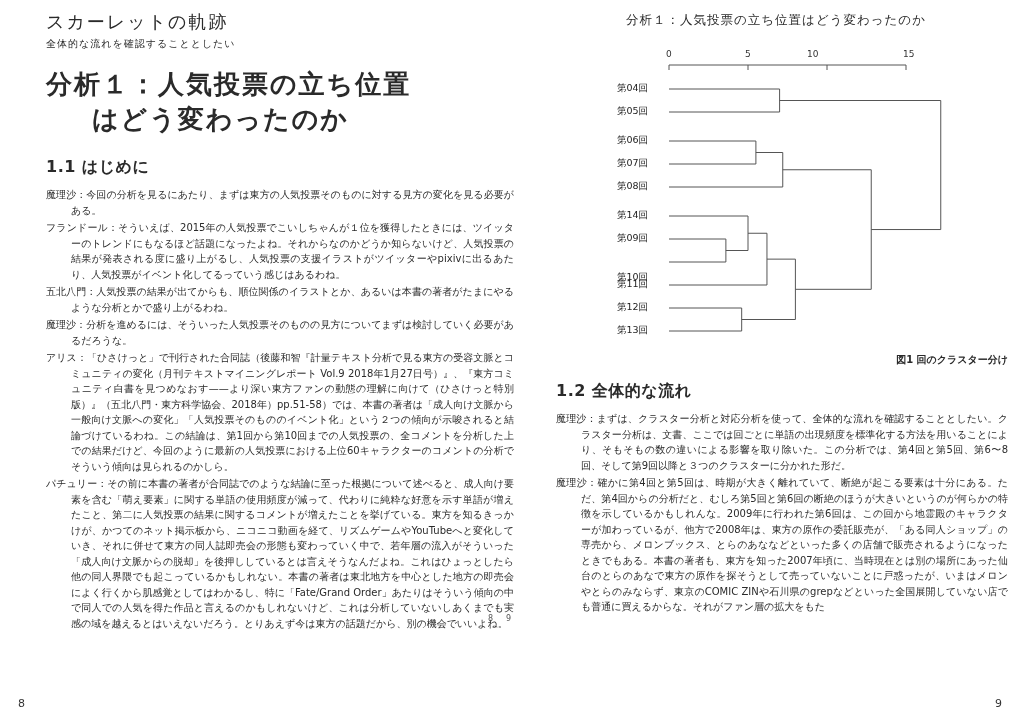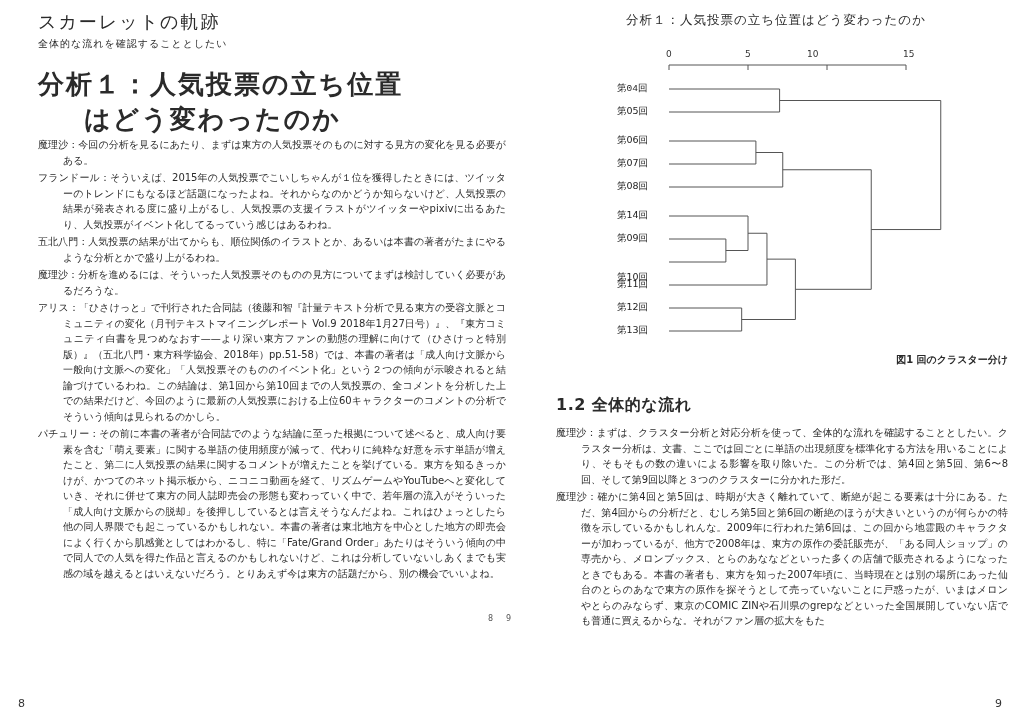--- a/index.html
+++ b/index.html
@@ -3,21 +3,21 @@
 <meta charset="utf-8">
 <style>
   * { margin:0; padding:0; box-sizing:border-box; }
   html,body { background:#e8e8e8; }
   body { font-family:"DejaVu Sans", sans-serif; color:#2a2a2a; }
   .spread {
     position:relative; width:1024px; height:727px; background:#ffffff;
     overflow:hidden; margin:0 auto;
   }
   .page { position:absolute; top:0; }
-  .page-left  { left:38px;  top:10px; width:468px; }
+  .page-left  { left:46px;  top:10px; width:468px; }
   .page-right { left:556px; top:12px; width:452px; }
 
   .series-title { font-size:18px; letter-spacing:2px; font-weight:500; }
   .series-subtitle { font-size:10px; letter-spacing:1px; margin-top:3px; }
 
   .main-title { margin-top:16px; font-size:26px; font-weight:600; line-height:1.35; letter-spacing:2px; }
   .main-title .t1 { display:block; }
   .main-title .t2 { display:block; padding-left:46px; }
 
   .section-heading { margin:20px 0 9px; font-size:16px; font-weight:600; letter-spacing:0.5px; }
@@ -32,21 +32,21 @@
 
   .running-header { font-size:12.5px; letter-spacing:1px; padding-left:70px; }
 
   .chart { position:relative; width:350px; height:302px; margin:16px auto 0; }
   .chart .tick { position:absolute; top:4px; font-size:9px; color:#333; }
   .chart .leaf { position:absolute; left:10px; font-size:9.5px; white-space:nowrap; color:#222; }
   #dendro-svg { position:absolute; left:56px; top:0; }
 
   .chart-caption { text-align:right; font-size:10px; font-weight:600; margin-top:6px; }
 
-  .page-right .section-heading { margin-top:28px; }
+  .page-right .section-heading { margin-top:14px; }
 
   .pageno { position:absolute; font-size:11px; color:#333; }
   .pageno-left  { left:18px; top:697px; }
   .pageno-right { left:995px; top:697px; }
   .gutterno { position:absolute; font-size:8px; color:#555; }
   .gutterno-left  { left:488px; top:614px; }
   .gutterno-right { left:506px; top:614px; }
 </style>
 </head>
 <body>
@@ -55,41 +55,44 @@
 
   <div class="page page-left">
     <div class="series-title">スカーレットの軌跡</div>
     <div class="series-subtitle">全体的な流れを確認することとしたい</div>
 
     <h1 class="main-title">
       <span class="t1">分析１：人気投票の立ち位置</span>
       <span class="t2">はどう変わったのか</span>
     </h1>
 
+    <h2 class="section-heading">
+      <span>1.1</span><span class="sp"></span><span>はじめに</span>
+    </h2>
 
     <div class="body-text">
       <p class="dialogue"><span class="speaker">魔理沙：</span><span>今回の分析を見るにあたり、まずは東方の人気投票そのものに対する見方の変化を見る必要がある。</span></p>
       <p class="dialogue"><span class="speaker">フランドール：</span><span>そういえば、2015年の人気投票でこいしちゃんが１位を獲得したときには、ツイッターのトレンドにもなるほど話題になったよね。それからなのかどうか知らないけど、人気投票の結果が発表される度に盛り上がるし、人気投票の支援イラストがツイッターやpixivに出るあたり、人気投票がイベント化してるっていう感じはあるわね。</span></p>
       <p class="dialogue"><span class="speaker">五北八門：</span><span>人気投票の結果が出てからも、順位関係のイラストとか、あるいは本書の著者がたまにやるような分析とかで盛り上がるわね。</span></p>
       <p class="dialogue"><span class="speaker">魔理沙：</span><span>分析を進めるには、そういった人気投票そのものの見方についてまずは検討していく必要があるだろうな。</span></p>
       <p class="dialogue"><span class="speaker">アリス：</span><span>「ひさけっと」で刊行された合同誌（後藤和智『計量テキスト分析で見る東方の受容文脈とコミュニティの変化（月刊テキストマイニングレポート Vol.9 2018年1月27日号）』、『東方コミュニティ白書を見つめなおす——より深い東方ファンの動態の理解に向けて（ひさけっと特別版）』（五北八門・東方科学協会、2018年）pp.51-58）では、本書の著者は「成人向け文脈から一般向け文脈への変化」「人気投票そのもののイベント化」という２つの傾向が示唆されると結論づけているわね。この結論は、第1回から第10回までの人気投票の、全コメントを分析した上での結果だけど、今回のように最新の人気投票における上位60キャラクターのコメントの分析でそういう傾向は見られるのかしら。</span></p>
       <p class="dialogue"><span class="speaker">パチュリー：</span><span>その前に本書の著者が合同誌でのような結論に至った根拠について述べると、成人向け要素を含む「萌え要素」に関する単語の使用頻度が減って、代わりに純粋な好意を示す単語が増えたこと、第二に人気投票の結果に関するコメントが増えたことを挙げている。東方を知るきっかけが、かつてのネット掲示板から、ニコニコ動画を経て、リズムゲームやYouTubeへと変化していき、それに併せて東方の同人誌即売会の形態も変わっていく中で、若年層の流入がそういった「成人向け文脈からの脱却」を後押ししているとは言えそうなんだよね。これはひょっとしたら他の同人界隈でも起こっているかもしれない。本書の著者は東北地方を中心とした地方の即売会によく行くから肌感覚としてはわかるし、特に「Fate/Grand Order」あたりはそういう傾向の中で同人での人気を得た作品と言えるのかもしれないけど、これは分析していないしあくまでも実感の域を越えるとはいえないだろう。とりあえず今は東方の話題だから、別の機会でいいよね。</span></p>
     </div>
   </div>
 
   <div class="page page-right">
     <div class="running-header">分析１：人気投票の立ち位置はどう変わったのか</div>
 
     <div class="chart">
       <span class="tick" style="left: 59px;">0</span>
       <span class="tick" style="left: 138px;">5</span>
       <span class="tick" style="left: 200px;">10</span>
       <span class="tick" style="left: 296px;">15</span>
 
-      <div class="leaf" style="top: 37px; font-family: Liberation Mono, monospace;">第04回</div>
+      <div class="leaf" style="top: 37px;">第04回</div>
       <div class="leaf" style="top: 60px;">第05回</div>
       <div class="leaf" style="top: 89px;">第06回</div>
       <div class="leaf" style="top: 112px;">第07回</div>
       <div class="leaf" style="top: 135px;">第08回</div>
       <div class="leaf" style="top: 164px;">第14回</div>
       <div class="leaf" style="top: 187px;">第09回</div>
       <div class="leaf" style="top: 226px;">第10回</div>
       <div class="leaf" style="top: 233px;">第11回</div>
       <div class="leaf" style="top: 256px;">第12回</div>
       <div class="leaf" style="top: 279px;">第13回</div>

